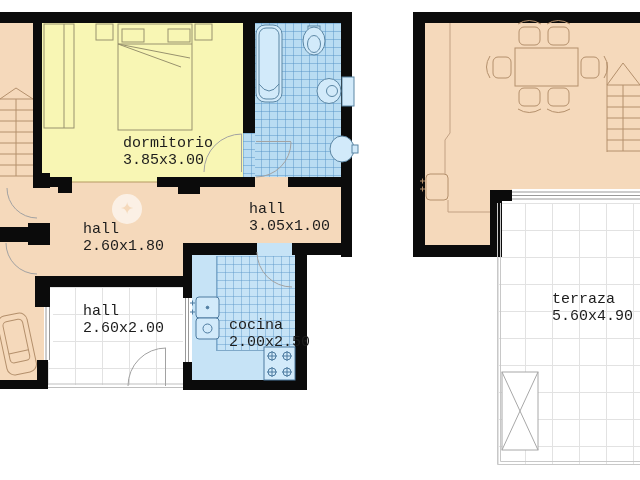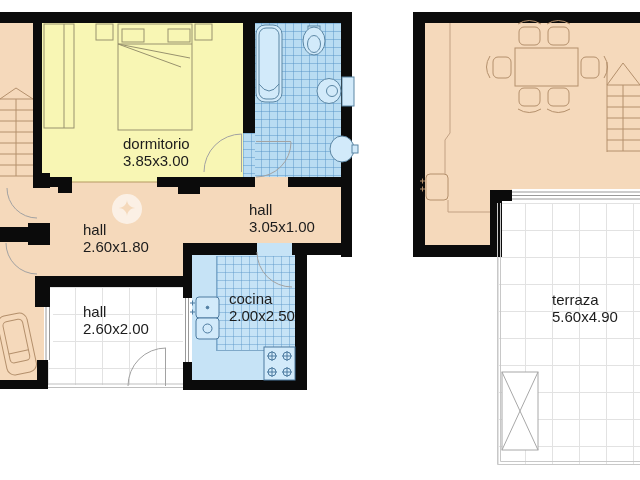--- a/index.html
+++ b/index.html
@@ -1,17 +1,17 @@
 <!DOCTYPE html>
 <html><head>
 <meta charset="utf-8">
 <style>
   html,body{margin:0;padding:0;background:#fff;}
   #stage{position:relative;width:640px;height:475px;background:#fff;overflow:hidden;
-         font-family:Liberation Sans, sans-serif;}
+         font-family:Liberation Mono, monospace;}
   .abs{position:absolute;}
   .floor-peach{position:absolute;background:#f5d9bb;}
   .floor-yellow{position:absolute;background:#f8f6b4;}
   .bath{position:absolute;background:#b9dcf2;
     background-image:
       repeating-linear-gradient(to right, rgba(90,150,200,.5) 0 1px, transparent 1px 8px),
       repeating-linear-gradient(to bottom, rgba(90,150,200,.5) 0 1px, transparent 1px 8px);}
   .cocina{position:absolute;background:#c6e3f6;}
   .tilezone{position:absolute;
     background-image:
@@ -211,21 +211,21 @@
     <div>2.60x1.80</div>
   </div>
   <div class="label" style="left:249px;top:201px">
     <div>hall</div>
     <div>3.05x1.00</div>
   </div>
   <div class="label" style="left:83px;top:303px">
     <div>hall</div>
     <div>2.60x2.00</div>
   </div>
-  <div class="label" style="left:229px;top:290px">
+  <div class="label" style="left:229px;top:317px">
     <div>cocina</div>
     <div>2.00x2.50</div>
   </div>
   <div class="label" style="left:552px;top:291px">
     <div>terraza</div>
     <div>5.60x4.90</div>
   </div>
 
   <div class="watermark">
     <div class="wm-icon">✦</div>

